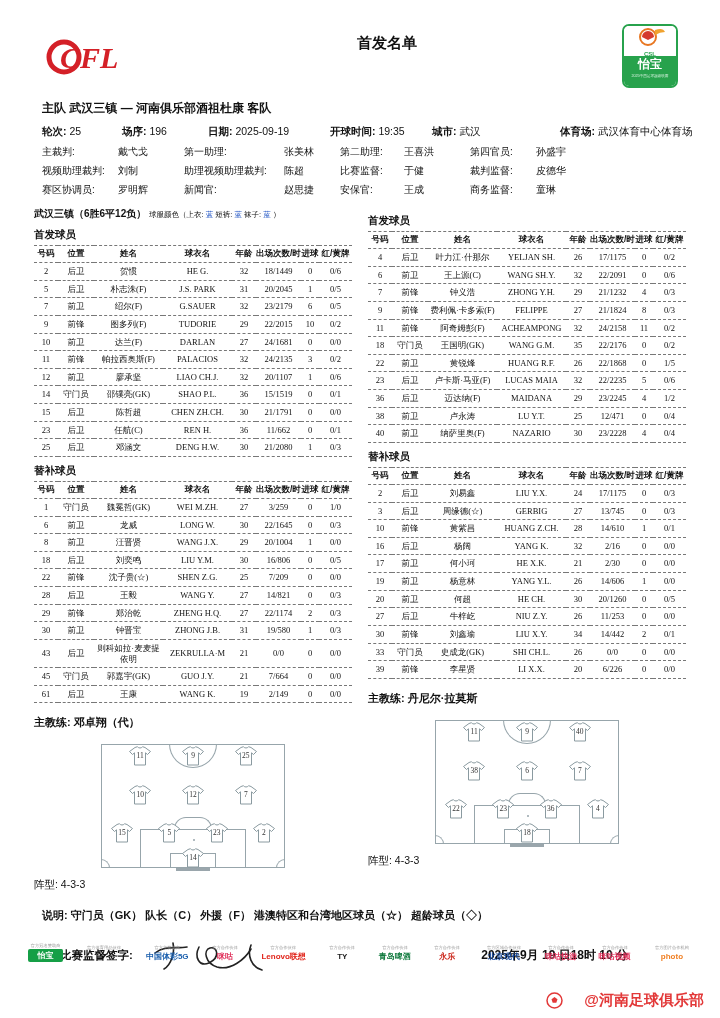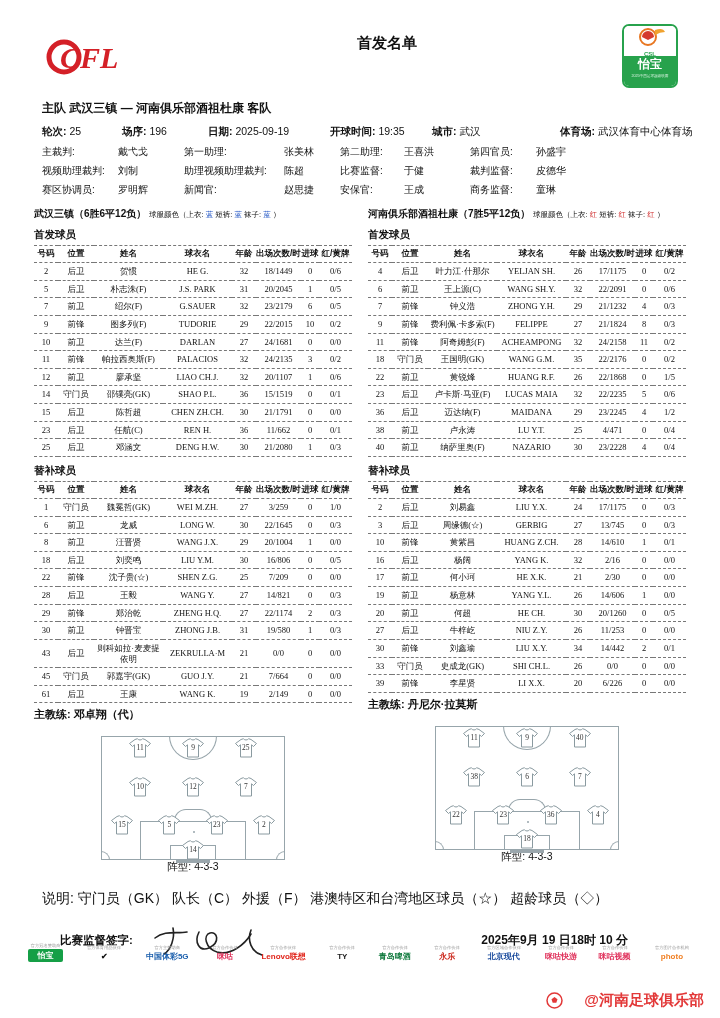--- a/index.html
+++ b/index.html
@@ -30,43 +30,43 @@
   .thead-line{white-space:nowrap;font-size:10px;font-weight:bold;}
   .kit{font-size:7.5px;font-weight:normal;}
   .seclabel{font-size:10.5px;font-weight:bold;margin:7px 0 3px;}
   table{width:100%;border-collapse:collapse;table-layout:fixed;}
   th{font-size:8.5px;font-weight:bold;padding:2px 0;border-top:1px dashed #777;border-bottom:1px dashed #777;
      font-family:"Liberation Sans",sans-serif;white-space:nowrap;overflow:hidden;}
   td{font-size:8.5px;text-align:center;padding:3px 0;border-bottom:1px dashed #777;
      font-family:"Liberation Serif",serif;word-break:break-all;line-height:1.25;}
   col.c0{width:8%}col.c1{width:12%}col.c2{width:23%}col.c3{width:23%}
   col.c4{width:8%}col.c5{width:15%}col.c6{width:6%}col.c7{width:11%}
-  .coach{margin-top:4px;font-size:11px;font-weight:bold;}
+  .coach{margin-top:12px;font-size:11px;font-weight:bold;}
   
   .pitch{position:relative;width:182px;height:122px;border:1px solid #97a5ab;margin:14px auto 0;background:#fff;}
   .cc{position:absolute;top:-1px;left:50%;transform:translateX(-50%);width:46px;height:23px;
       border:1px solid #97a5ab;border-top:none;border-radius:0 0 46px 46px;}
   .pa{position:absolute;bottom:-1px;left:50%;transform:translateX(-50%);width:104px;height:38px;
       border:1px solid #97a5ab;border-bottom:none;}
   .ga{position:absolute;bottom:-1px;left:50%;transform:translateX(-50%);width:44px;height:14px;
       border:1px solid #97a5ab;border-bottom:none;}
   .parc{position:absolute;bottom:38px;left:50%;transform:translateX(-50%);width:36px;height:11px;
       border:1px solid #97a5ab;border-bottom:none;border-radius:36px 36px 0 0;}
   .goalbar{position:absolute;bottom:-4px;left:50%;transform:translateX(-50%);width:34px;height:3px;background:#9aa6ac;}
   .spot{position:absolute;bottom:26px;left:50%;width:2px;height:2px;background:#97a5ab;border-radius:50%;}
   .cnl,.cnr{position:absolute;bottom:-1px;width:8px;height:8px;border:1px solid #97a5ab;}
   .cnl{left:-1px;border-radius:0 100% 0 0;border-left:none;border-bottom:none;}
   .cnr{right:-1px;border-radius:100% 0 0 0;border-right:none;border-bottom:none;}
   .shirt{position:absolute;width:24px;height:20px;transform:translate(-50%,-50%);}
   .shirt svg{position:absolute;top:0;left:0;}
   .snum{position:absolute;top:5px;left:0;right:0;text-align:center;font-size:7.5px;
         font-family:"Liberation Serif",serif;color:#333;}
-  .formlabel{text-align:center;font-size:10.5px;}
+  .formlabel{text-align:left;font-size:10.5px;margin-top:10px;}
   
-  .note{margin:16px 42px 0;font-size:14px;font-weight:normal;}
+  .note{margin:16px 42px 0;font-size:11px;font-weight:bold;}
   .signrow{display:flex;align-items:center;margin:14px 42px 0 60px;}
   .signlabel{font-size:11.5px;font-weight:bold;}
   .sig{margin-left:14px;}
   .dt{margin-left:auto;margin-right:50px;font-size:12px;font-weight:bold;}
   .sponsors{position:absolute;left:28px;right:28px;bottom:56px;display:flex;justify-content:space-between;align-items:flex-end;}
   .sponsor{text-align:center;}
   .sp-cap{font-size:5px;color:#999;transform:scale(.85);white-space:nowrap;margin-bottom:1px;}
   .sp-logo{font-size:8px;font-weight:bold;white-space:nowrap;line-height:11px;}
   .sp-chip{background:#159f46;color:#fff !important;border-radius:2px;padding:1px 4px;}
   .watermark{position:absolute;right:16px;bottom:8px;display:flex;align-items:center;gap:21px;
@@ -504,32 +504,20 @@
             <svg width="24" height="20" viewBox="0 0 24 20">
               <path d="M7 1.5 L9.5 0.7 C10 2.4 14 2.4 14.5 0.7 L17 1.5 L22.5 5.5 L19.5 8.5 L17.5 6.8 L17.5 19 L6.5 19 L6.5 6.8 L4.5 8.5 L1.5 5.5 Z" fill="#ffffff" stroke="#8a9aa0" stroke-width="1"></path>
             </svg>
             <span class="snum">14</span>
           </div>
         </div>
       <div class="formlabel">阵型: 4-3-3</div>
     </div>
 
     <div class="tcol">
-      <div class="thead-line">
-        <span>河南俱乐部酒祖杜康（7胜5平12负）</span>
-        <span class="kit">
-          <span>球服颜色（上衣:</span>
-          <span style="color:#d03030">红</span>
-          <span>短裤:</span>
-          <span style="color:#d03030">红</span>
-          <span>袜子:</span>
-          <span style="color:#d03030">红</span>
-          <span>）</span>
-        </span>
-      </div>
       <div class="seclabel">首发球员</div>
       <table>
           <colgroup>
             <col class="c0">
             <col class="c1">
             <col class="c2">
             <col class="c3">
             <col class="c4">
             <col class="c5">
             <col class="c6">
@@ -635,21 +623,21 @@
               <td>23/2245</td>
               <td>4</td>
               <td>1/2</td>
             </tr>
             <tr>
               <td>38</td>
               <td>前卫</td>
               <td>卢永涛</td>
               <td>LU Y.T.</td>
               <td>25</td>
-              <td>4/471</td>
+              <td>12/471</td>
               <td>0</td>
               <td>0/4</td>
             </tr>
             <tr>
               <td>40</td>
               <td>前卫</td>
               <td>纳萨里奥(F)</td>
               <td>NAZARIO</td>
               <td>30</td>
               <td>23/2228</td>

